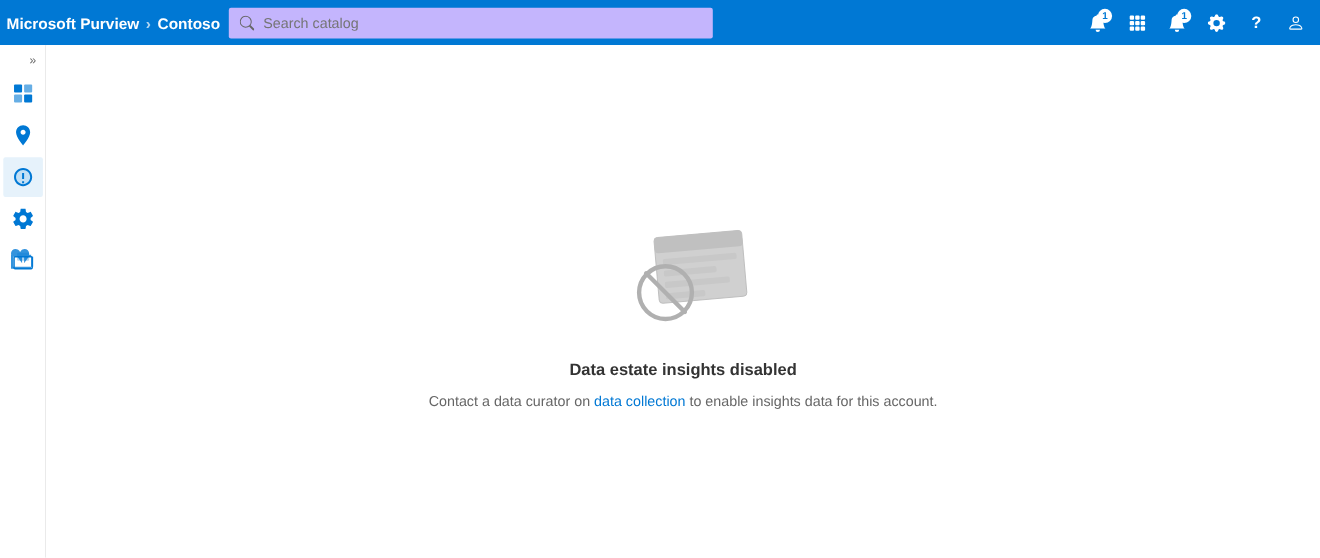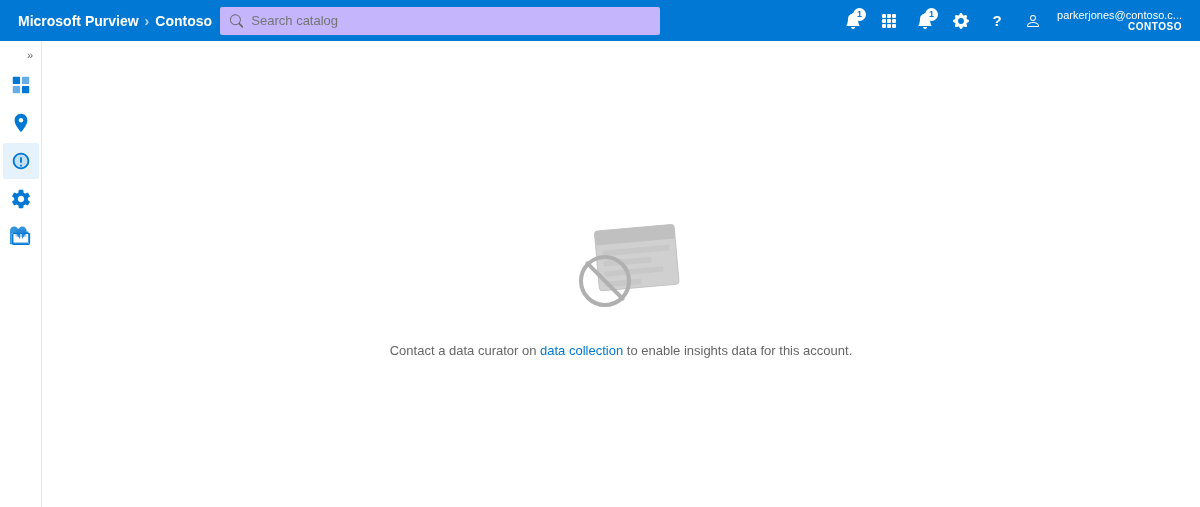--- a/index.html
+++ b/index.html
@@ -4,21 +4,21 @@
   <style>
     * { box-sizing: border-box; margin: 0; padding: 0; }
     body { font-family: 'Segoe UI', Arial, sans-serif; background: #fff; height: 507px; overflow: hidden; }
 
     
     .header {
       display: flex;
       align-items: center;
       background: #0078d4;
       height: 41px;
-      padding: 0 18px;
+      padding: 0 6px;
       gap: 8px;
     }
     .header-brand {
       display: flex;
       align-items: center;
       gap: 6px;
       color: #fff;
       font-size: 14px;
       font-weight: 600;
       white-space: nowrap;
@@ -221,24 +221,20 @@
     <div class="header-icon-btn">
       <span style="font-size:15px;font-weight:600;">?</span>
     </div>
 
     <div class="header-icon-btn">
       <svg width="16" height="16" viewBox="0 0 16 16" fill="white">
         <path d="M8 8a3 3 0 1 0 0-6 3 3 0 0 0 0 6zm2-3a2 2 0 1 1-4 0 2 2 0 0 1 4 0zm4 8c0 1-1 1-1 1H3s-1 0-1-1 1-4 6-4 6 3 6 4zm-1-.004c-.001-.246-.154-.986-.832-1.664C11.516 10.68 10.025 10 8 10c-2.025 0-3.516.68-4.168 1.332-.678.678-.83 1.418-.832 1.664h10z"></path>
       </svg>
     </div>
 
-    <div class="header-user">
-      <span class="header-user-name">parkerjones@contoso.c...</span>
-      <span class="header-user-org">CONTOSO</span>
-    </div>
   </div>
 </header>
 
 <div class="layout">
 
   <nav class="sidebar">
     <div class="sidebar-expand">»</div>
 
     <div class="sidebar-item">
       <svg class="sidebar-icon" viewBox="0 0 24 24" fill="none">
@@ -288,19 +284,20 @@
           <rect x="78" y="65" width="84" height="7" rx="2" fill="#c8c8c8"></rect>
           <rect x="78" y="78" width="60" height="7" rx="2" fill="#c8c8c8"></rect>
           <rect x="78" y="91" width="74" height="7" rx="2" fill="#c8c8c8"></rect>
           <rect x="78" y="104" width="45" height="7" rx="2" fill="#c8c8c8"></rect>
         </g>
 
         <circle cx="80" cy="105" r="30" fill="none" stroke="#b0b0b0" stroke-width="5"></circle>
         <line x1="58" y1="83" x2="102" y2="127" stroke="#b0b0b0" stroke-width="5" stroke-linecap="round"></line>
       </svg>
 
+      <span class="empty-title">Data estate insights disabled</span>
       <span class="empty-subtitle">
         Contact a data curator on <a href="#">data collection</a> to enable insights data for this account.
       </span>
     </div>
   </main>
 
 </div>
 
 </body></html>

